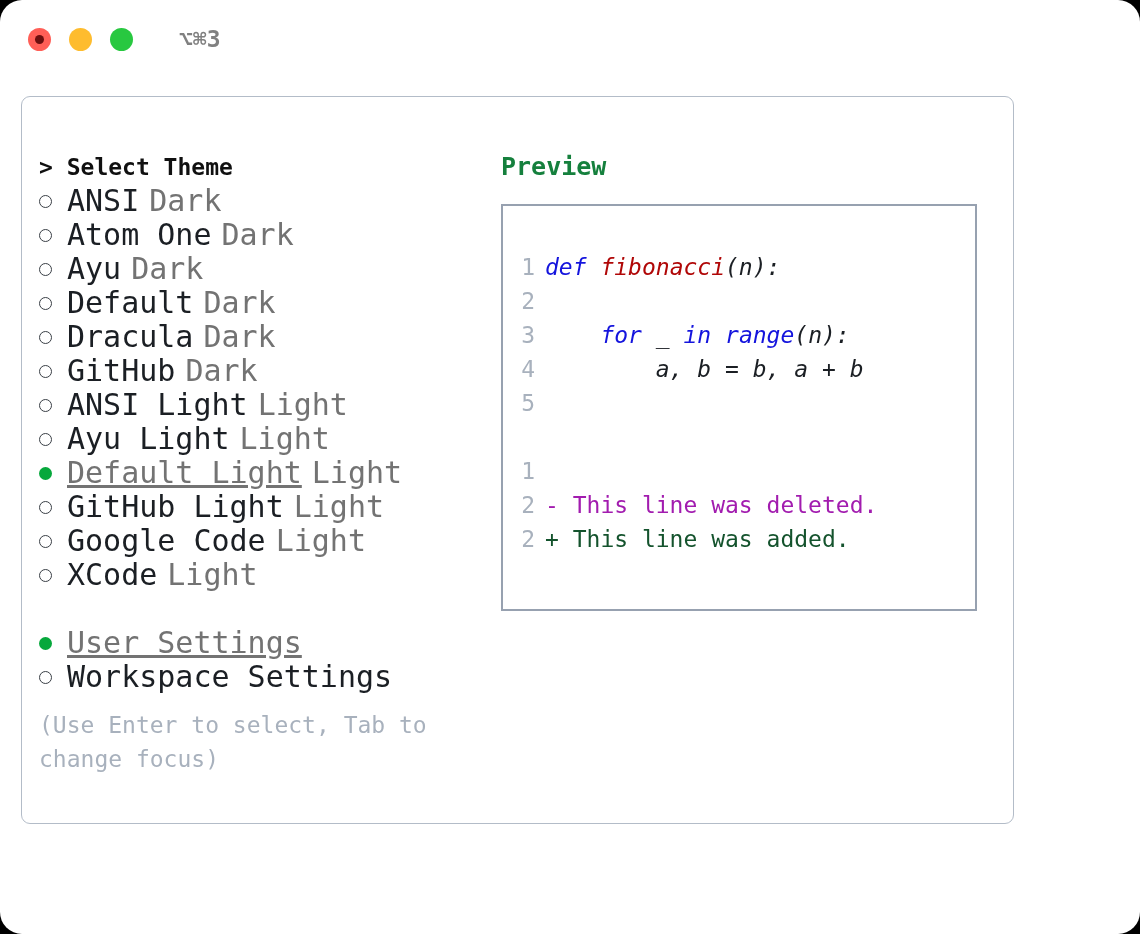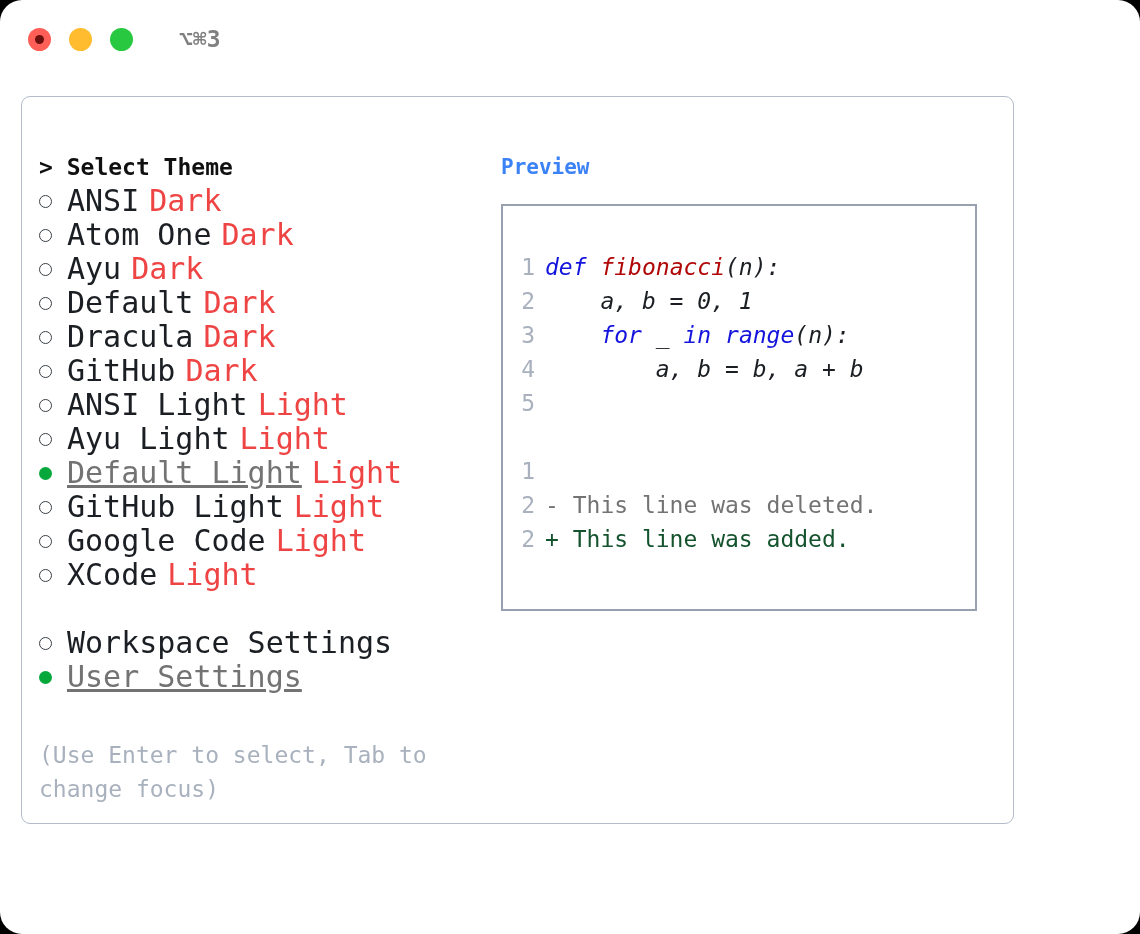--- a/index.html
+++ b/index.html
@@ -131,46 +131,46 @@
   .marker .dot {
     width: 13px;
     height: 13px;
     border-radius: 50%;
     background: #06a83c;
     display: block;
   }
   .opt-label { color: #1b1f24; }
   .opt-label.selected { color: #737373; text-decoration: underline; }
   .opt-variant {
-    color: #ef4444;
+    color: #737373;
     margin-left: 10px;
   }
 
   .spacer-row { height: 34px; }
 
   .hint {
-    margin-top: 44px;
+    margin-top: 14px;
     font-size: 23px;
     line-height: 34px;
     color: #a8b1bd;
     width: 400px;
     white-space: pre-wrap;
   }
 
   
   .right-col {
     position: absolute;
     left: 479px;
     top: 53px;
     width: 490px;
   }
   .preview-title {
-    font-size: 21px;
+    font-size: 25px;
     font-weight: bold;
-    color: #3b82f6;
+    color: #15803d;
     line-height: 34px;
     height: 34px;
   }
   .preview-box {
     margin-top: 20px;
     width: 476px;
     height: 407px;
     border: 2px solid #97a1b0;
     box-sizing: border-box;
     background: #ffffff;
@@ -189,21 +189,21 @@
     text-align: right;
     color: #a8b1bd;
     padding-right: 10px;
     box-sizing: border-box;
   }
   .code-text { color: #1b1f24; font-style: italic; }
   .tok-kw   { color: #1414dd; }
   .tok-fn   { color: #b00707; }
   .tok-plain{ color: #1b1f24; }
   .tok-ctx  { color: #7a7f86; }
-  .tok-del  { color: #737373; }
+  .tok-del  { color: #a21caf; }
   .tok-add  { color: #14532d; }
 
   .code-gap { height: 34px; }
 </style>
 </head>
 <body>
 
 <div class="window">
 
   <div class="titlebar">
@@ -234,34 +234,34 @@
             <div class="opt-row"><span class="marker"><span class="dot"></span></span><span class="opt-label selected">Default Light</span><span class="opt-variant">Light</span></div>
             <div class="opt-row"><span class="marker"><span class="ring"></span></span><span class="opt-label">GitHub Light</span><span class="opt-variant">Light</span></div>
             <div class="opt-row"><span class="marker"><span class="ring"></span></span><span class="opt-label">Google Code</span><span class="opt-variant">Light</span></div>
             <div class="opt-row"><span class="marker"><span class="ring"></span></span><span class="opt-label">XCode</span><span class="opt-variant">Light</span></div>
           </div>
 
         <div class="spacer-row"></div>
 
 
         <div id="apply-list">
+            <div class="opt-row"><span class="marker"><span class="dot"></span></span><span class="opt-label selected">User Settings</span></div>
             <div class="opt-row"><span class="marker"><span class="ring"></span></span><span class="opt-label">Workspace Settings</span></div>
-            <div class="opt-row"><span class="marker"><span class="dot"></span></span><span class="opt-label selected">User Settings</span></div>
           </div>
 
         <div class="hint">(Use Enter to select, Tab to change focus)</div>
       </div>
 
       <div class="right-col">
         <div class="preview-title">Preview</div>
 
         <div class="preview-box">
           <div id="code-block">
               <div class="code-line"><span class="lineno">1</span><span class="code-text"><span class="tok-kw">def </span><span class="tok-fn">fibonacci</span><span class="tok-plain">(n):</span></span></div>
-              <div class="code-line"><span class="lineno">2</span><span class="code-text"><span class="tok-plain">    a, b = 0, 1</span></span></div>
+              <div class="code-line"><span class="lineno">2</span></div>
               <div class="code-line"><span class="lineno">3</span><span class="code-text"><span class="tok-plain">    </span><span class="tok-kw">for</span><span class="tok-plain"> _ </span><span class="tok-kw">in</span><span class="tok-plain"> </span><span class="tok-kw">range</span><span class="tok-plain">(n):</span></span></div>
               <div class="code-line"><span class="lineno">4</span><span class="code-text"><span class="tok-plain">        a, b = b, a + b</span></span></div>
               <div class="code-line"><span class="lineno">5</span></div>
             </div>
           <div class="code-gap"></div>
           <div id="diff-block">
               <div class="code-line"><span class="lineno">1</span></div>
               <div class="code-line"><span class="lineno">2</span><span class="tok-del">- This line was deleted.</span></div>
               <div class="code-line"><span class="lineno">2</span><span class="tok-add">+ This line was added.</span></div>
             </div>

